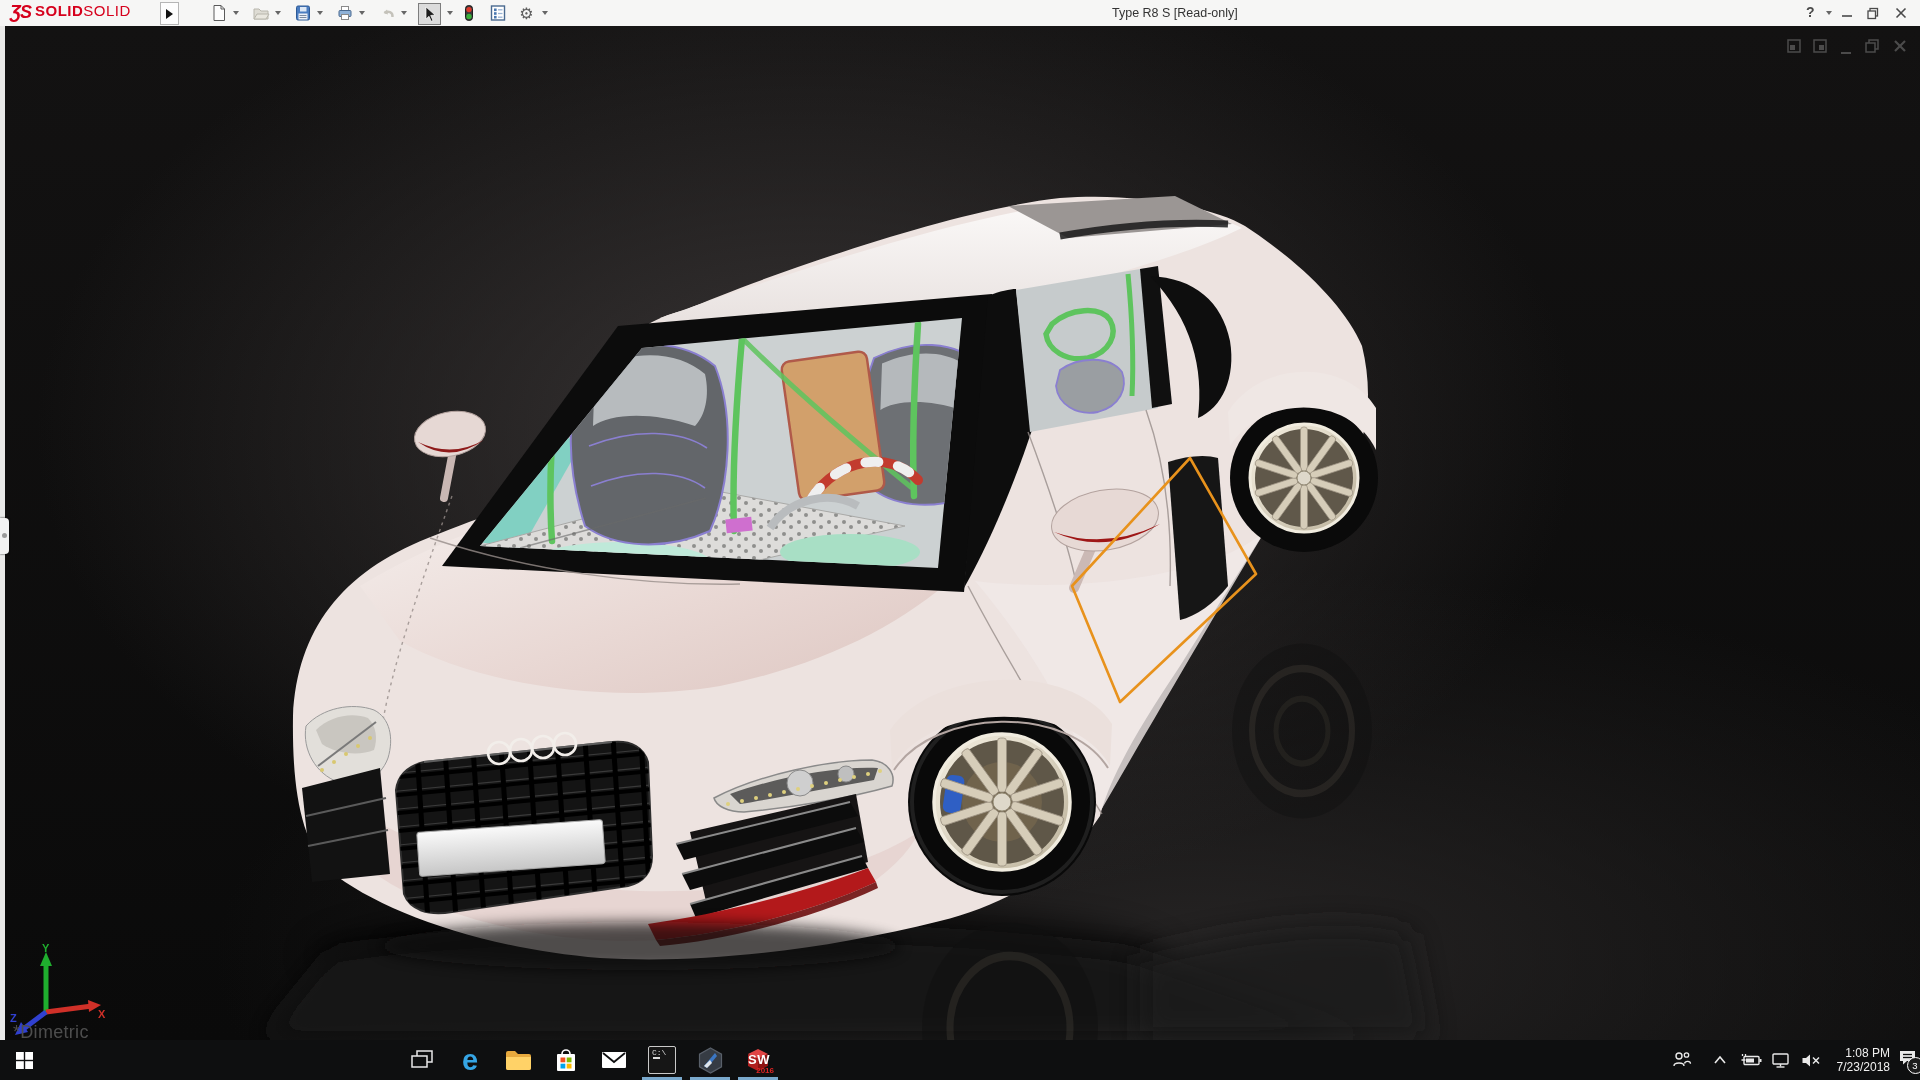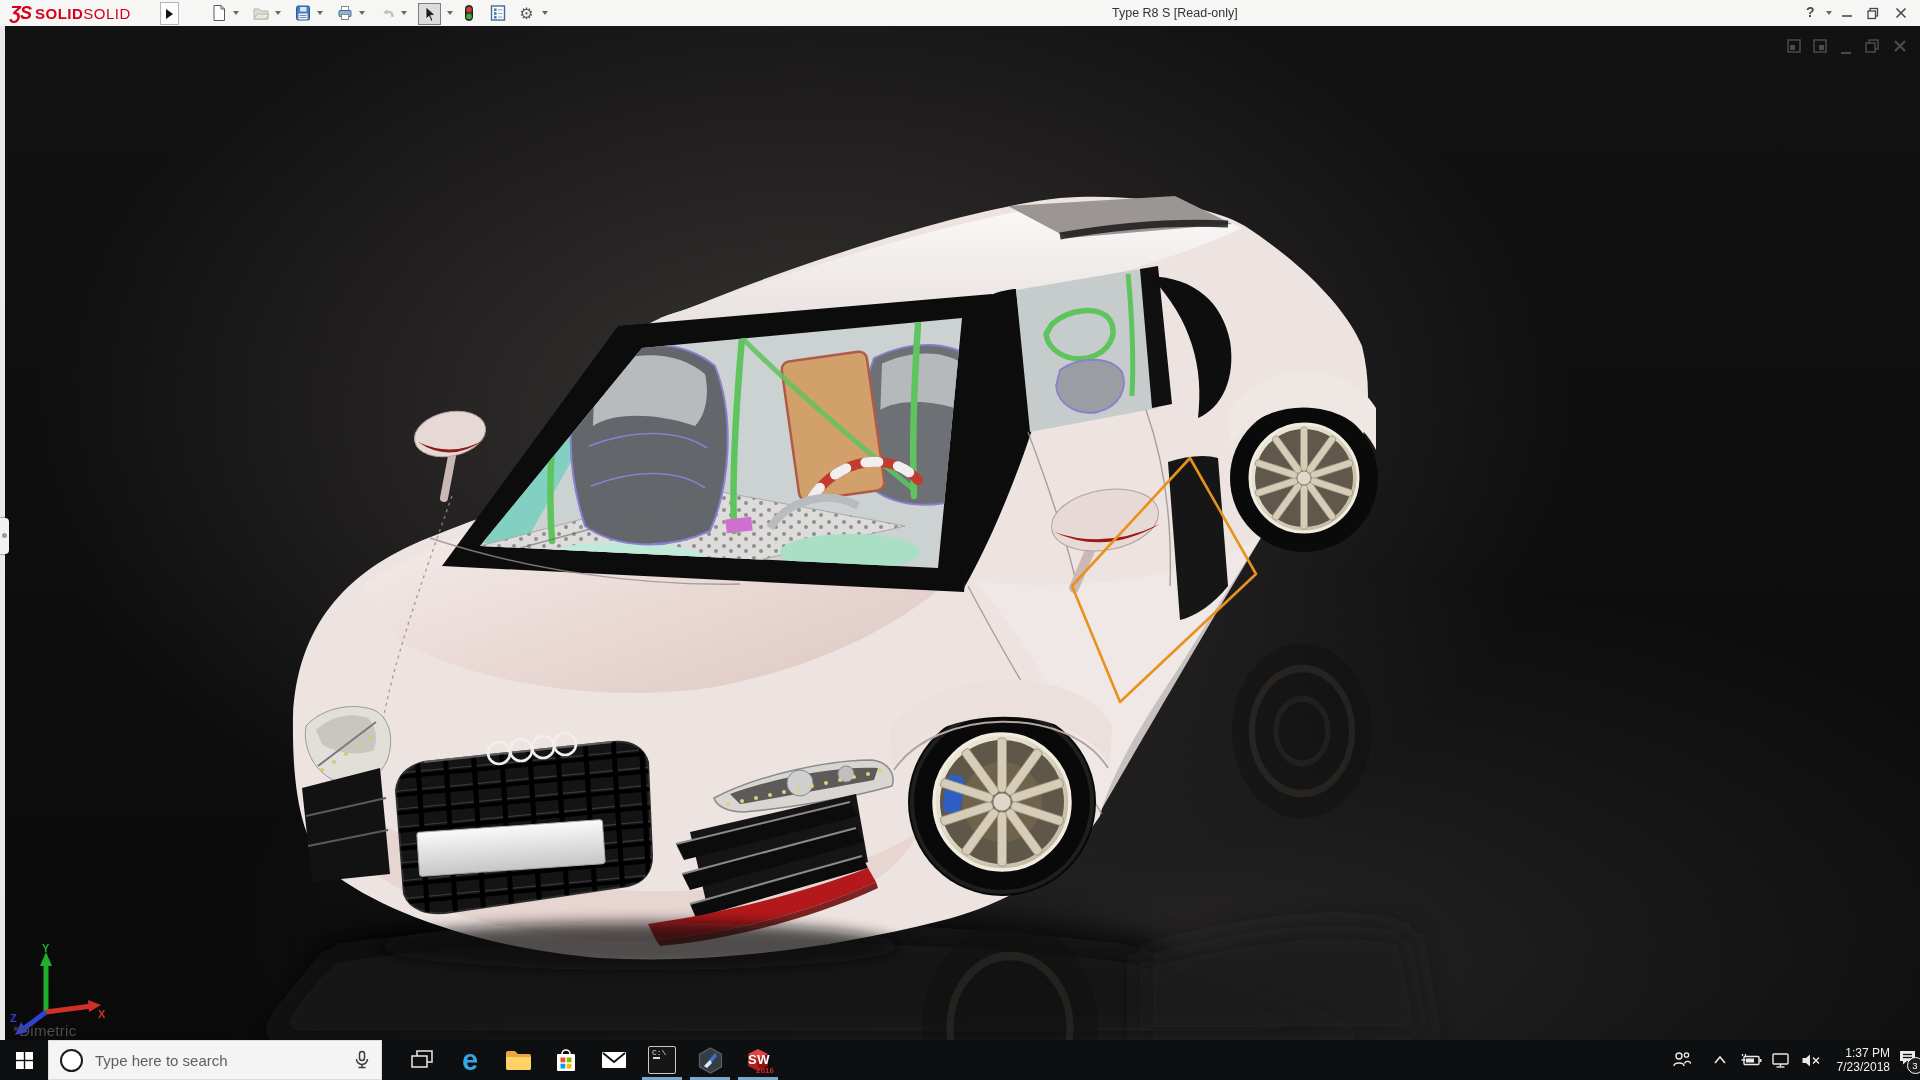--- a/index.html
+++ b/index.html
@@ -1,19 +1,19 @@
 <!DOCTYPE html>
 <html><head>
 <meta charset="utf-8">
 <style>
   html,body{margin:0;padding:0;background:#000;}
   #stage{position:relative;width:1920px;height:1080px;overflow:hidden;font-family:"Liberation Sans",sans-serif;-webkit-font-smoothing:antialiased;}
   
   #titlebar{position:absolute;left:0;top:0;width:1920px;height:26px;background:#f6f6f5;border-bottom:1px solid #c9c9c9;}
-  .logo{position:absolute;left:10px;top:2px;height:22px;display:flex;align-items:center;color:#d6001c;}
+  .logo{position:absolute;left:10px;top:2px;height:22px;display:flex;color:#d6001c;}
   .logo .mark{font-style:italic;font-weight:bold;font-size:18px;letter-spacing:-1px;margin-right:4px;}
   .logo .solid{font-weight:bold;font-size:15px;letter-spacing:.5px;}
   .logo .works{font-weight:300;font-size:15px;letter-spacing:.5px;}
   .flyout-btn{position:absolute;left:160px;top:2px;width:17px;height:21px;background:#fdfdfd;border:1px solid #b5b5b5;display:flex;align-items:center;justify-content:center;}
   .tri-right{width:0;height:0;border-top:5px solid transparent;border-bottom:5px solid transparent;border-left:7px solid #111;}
   .tb-btn{position:absolute;top:3px;width:21px;height:20px;display:flex;align-items:center;justify-content:center;}
   .tb-btn.pressed{background:#dcdcdc;border:1px solid #7d7d7d;}
   .caret{position:absolute;top:11px;width:0;height:0;border-left:3.5px solid transparent;border-right:3.5px solid transparent;border-top:4px solid #666;}
   #win-title{position:absolute;left:1112px;top:6px;font-size:12.5px;color:#333;}
   .win-ctl{position:absolute;top:4px;color:#4a4a4a;}
@@ -21,21 +21,21 @@
   #viewport{position:absolute;left:0;top:26px;width:1920px;height:1014px;
     background:
       radial-gradient(1100px 700px at 42% 40%, #393535 0%, rgba(20,18,18,0) 70%),
       radial-gradient(1300px 520px at 62% 92%, #262424 0%, rgba(10,10,10,0) 75%),
       linear-gradient(#131212,#0a0a0a);}
   #scene{position:absolute;left:0;top:0;}
   #left-strip{position:absolute;left:0;top:0;width:5px;height:1014px;background:#e9e9e8;}
   #panel-tab{position:absolute;left:0;top:492px;width:9px;height:36px;background:#f2f2f2;border-radius:0 4px 4px 0;box-shadow:0 0 2px #000;}
   #panel-tab .dot{position:absolute;left:2px;top:15px;width:5px;height:5px;border-radius:50%;background:#9a9a9a;}
   .vp-ctl{position:absolute;top:12px;opacity:.85;}
-  #dimetric{position:absolute;left:13px;top:996px;font-size:15px;color:#4d4d4d;letter-spacing:.3px;}
+  #dimetric{position:absolute;left:13px;top:996px;font-size:18px;color:#4d4d4d;letter-spacing:.3px;}
   #triad{position:absolute;left:8px;top:918px;}
   
   #taskbar{position:absolute;left:0;top:1040px;width:1920px;height:40px;background:#0e0f10;}
   #start-btn{position:absolute;left:0;top:0;width:48px;height:40px;display:flex;align-items:center;justify-content:center;}
   #search-box{position:absolute;left:48px;top:0;width:334px;height:40px;background:#f4f4f4;border:1px solid #dadada;box-sizing:border-box;display:flex;align-items:center;}
   #cortana-ring{width:19px;height:19px;border:2.5px solid #1c1c1c;border-radius:50%;margin:0 10px 0 11px;background:#fff;}
   #search-input{flex:1;border:none;outline:none;background:transparent;font-size:15px;color:#333;font-family:"Liberation Sans",sans-serif;}
   #search-input::placeholder{color:#5f5f5f;opacity:1;}
   .tb-app{position:absolute;top:0;width:48px;height:40px;display:flex;align-items:center;justify-content:center;}
   .tb-app.running::after{content:"";position:absolute;left:4px;bottom:0;width:40px;height:3px;background:#7aa9cd;}
@@ -469,30 +469,20 @@
 
   <div id="taskbar">
     <div id="start-btn">
       <svg width="17" height="17">
           <rect x="0" y="0" width="7.8" height="7.8" fill="#fff"></rect>
           <rect x="9.2" y="0" width="7.8" height="7.8" fill="#fff"></rect>
           <rect x="0" y="9.2" width="7.8" height="7.8" fill="#fff"></rect>
           <rect x="9.2" y="9.2" width="7.8" height="7.8" fill="#fff"></rect>
         </svg>
     </div>
-    <div id="search-box">
-      <div id="cortana-ring"></div>
-      <input id="search-input" placeholder="Type here to search" style="">
-      <svg width="18" height="20" style="margin-right:10px">
-          <rect x="6.5" y="1.5" width="5" height="9" rx="2.5" fill="none" stroke="#3c3c3c" stroke-width="1.5"></rect>
-          <path d="M3.5 9 a5.5 5.5 0 0 0 11 0" fill="none" stroke="#3c3c3c" stroke-width="1.5"></path>
-          <line x1="9" y1="14.5" x2="9" y2="17.5" stroke="#3c3c3c" stroke-width="1.5"></line>
-          <line x1="5.5" y1="17.5" x2="12.5" y2="17.5" stroke="#3c3c3c" stroke-width="1.5"></line>
-        </svg>
-    </div>
 
     <div class="tb-app" style="left:398px">
       <svg width="24" height="22">
           <rect x="7" y="2" width="15" height="11" fill="none" stroke="#e9e9e9" stroke-width="1.5"></rect>
           <rect x="2" y="7" width="15" height="11" fill="#0e0f10" stroke="#e9e9e9" stroke-width="1.5"></rect>
         </svg>
     </div>
     <div class="tb-app" style="left:446px">
         <span class="edge-e">e</span>
       </div>
@@ -572,21 +562,21 @@
         </svg>
     </div>
     <div class="tray" style="left:1796px;width:30px">
       <svg width="20" height="15">
           <path d="M1.5 5 h3.5 l4-3.5 v12 L5 10 H1.5 z" fill="#e9e9e9"></path>
           <line x1="12" y1="4.5" x2="18" y2="10.5" stroke="#e9e9e9" stroke-width="1.5"></line>
           <line x1="18" y1="4.5" x2="12" y2="10.5" stroke="#e9e9e9" stroke-width="1.5"></line>
         </svg>
     </div>
     <div class="clock" style="left:1826px;width:64px">
-      <span>1:37 PM</span>
+      <span>1:08 PM</span>
       <span>7/23/2018</span>
     </div>
     <div class="tray" style="left:1894px;width:26px">
       <div style="position:relative">
         <svg width="19" height="18">
             <path d="M2 2 h15 v10 h-8 l-4 3.5 v-3.5 H2 z" fill="#e9e9e9"></path>
             <line x1="5" y1="5.5" x2="14" y2="5.5" stroke="#0e0f10" stroke-width="1.3"></line>
             <line x1="5" y1="8.5" x2="14" y2="8.5" stroke="#0e0f10" stroke-width="1.3"></line>
           </svg>
         <div class="badge">3</div>

